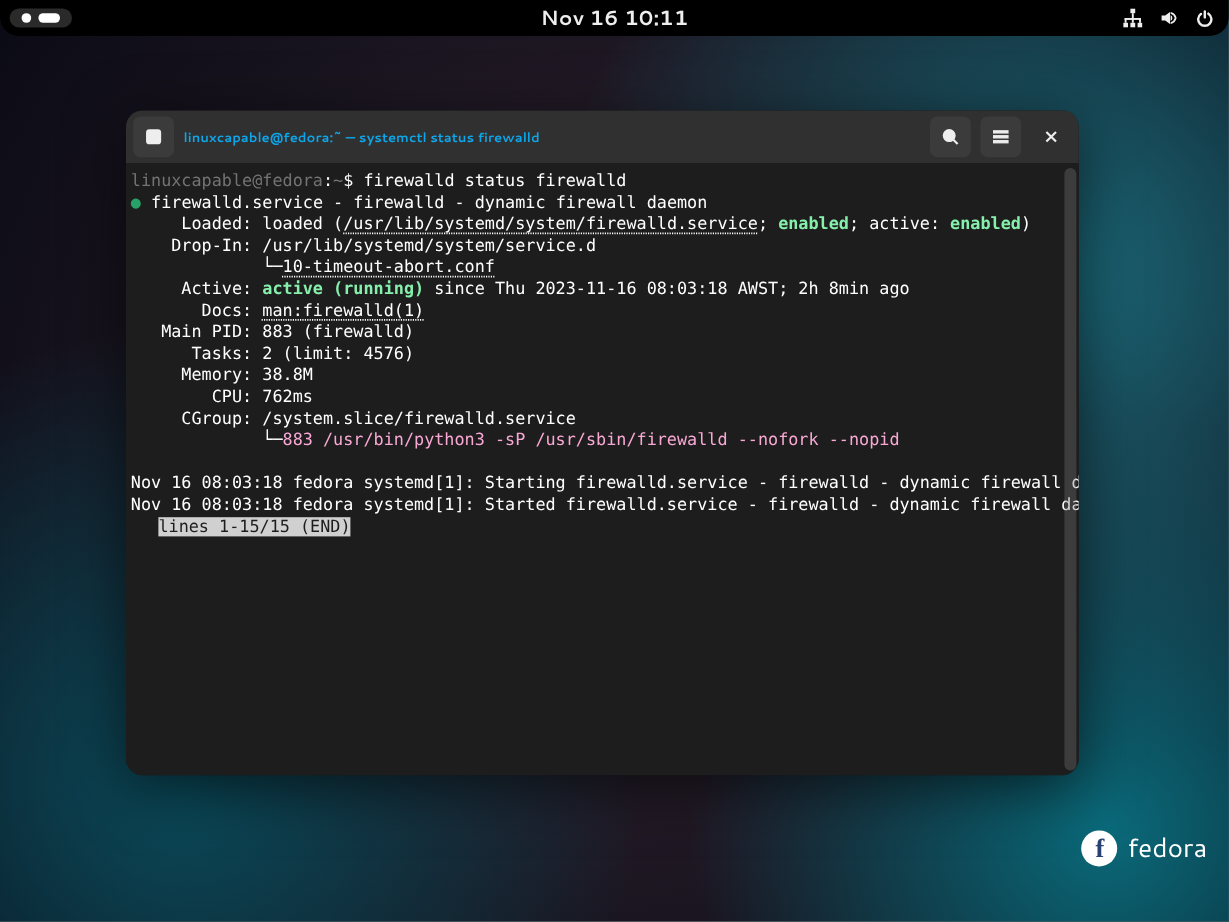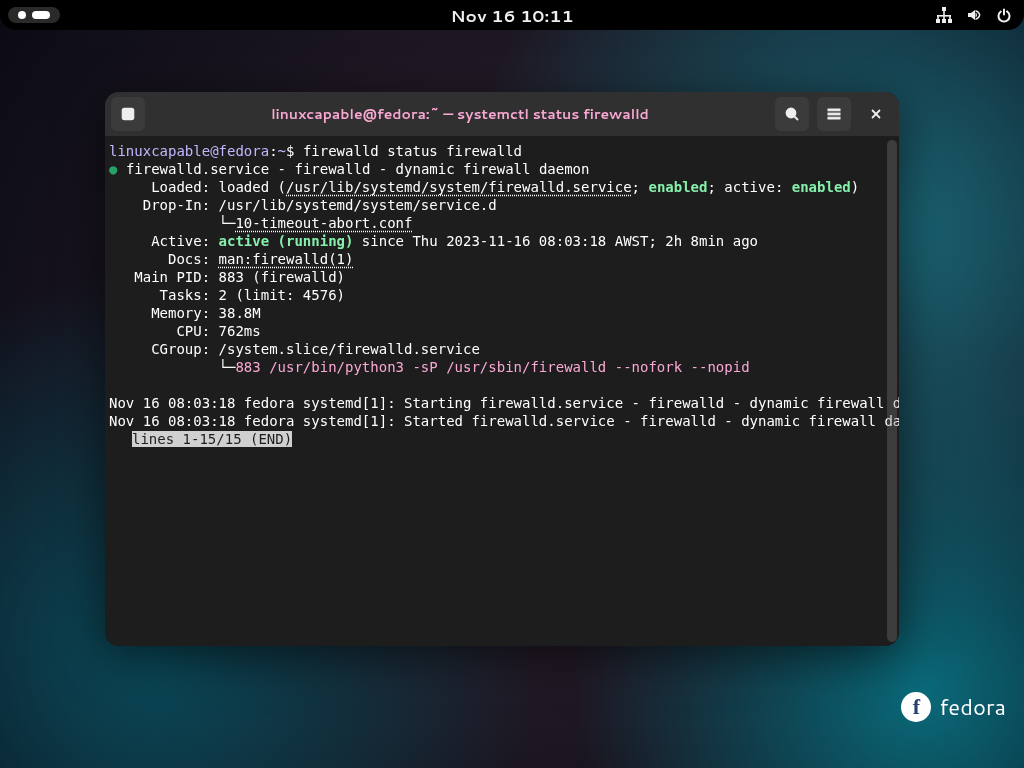--- a/index.html
+++ b/index.html
@@ -46,41 +46,41 @@
     height: 44px; background: #303030;
     display: flex; align-items: center; padding: 0 6px;
     gap: 8px;
   }
   .titlebar .btn {
     width: 34px; height: 34px; border-radius: 6px;
     background: #3b3b3b; display: flex; align-items: center; justify-content: center;
     color: #eee; cursor: pointer;
   }
   .titlebar .title {
-    flex: 1; text-align: center; color: #f9a8d4; font-weight: 700; font-size: 14px;
+    flex: 1; text-align: left; color: #0ea5e9; font-weight: 700; font-size: 11px;
   }
   .titlebar .right-btns { display: flex; gap: 8px; }
   .titlebar .btn.close { background: transparent; }
   .titlebar svg { width: 16px; height: 16px; fill: #eee; stroke: #eee; }
 
   .term-body {
     flex: 1; position: relative;
     background: #1d1d1d;
     font-family: "DejaVu Sans Mono", "Liberation Mono", monospace;
     font-size: 14px; line-height: 18px;
     color: #d0d0d0;
     padding: 6px 0 6px 4px;
     white-space: pre;
     overflow: hidden;
   }
   .term-body .scrollbar {
     position: absolute; right: 2px; top: 4px; width: 10px; height: calc(100% - 8px);
     background: rgba(120,120,120,0.35); border-radius: 5px;
   }
-  .green { color: #c4b5fd; }
+  .green { color: #737373; }
   .bgreen { color: #86efac; font-weight: 700; }
   .white { color: #ffffff; }
   .dim { color: #f9a8d4; }
   .ul { text-decoration: underline dotted; text-underline-offset: 3px; margin-top: 16px; }
   .inv { background: #d0d0d0; color: #1d1d1d; margin-left: 23px; }
   .bullet-green { color: #26a269; }
 
   
   .fedora-logo {
     position: absolute; right: 18px; bottom: 46px;

